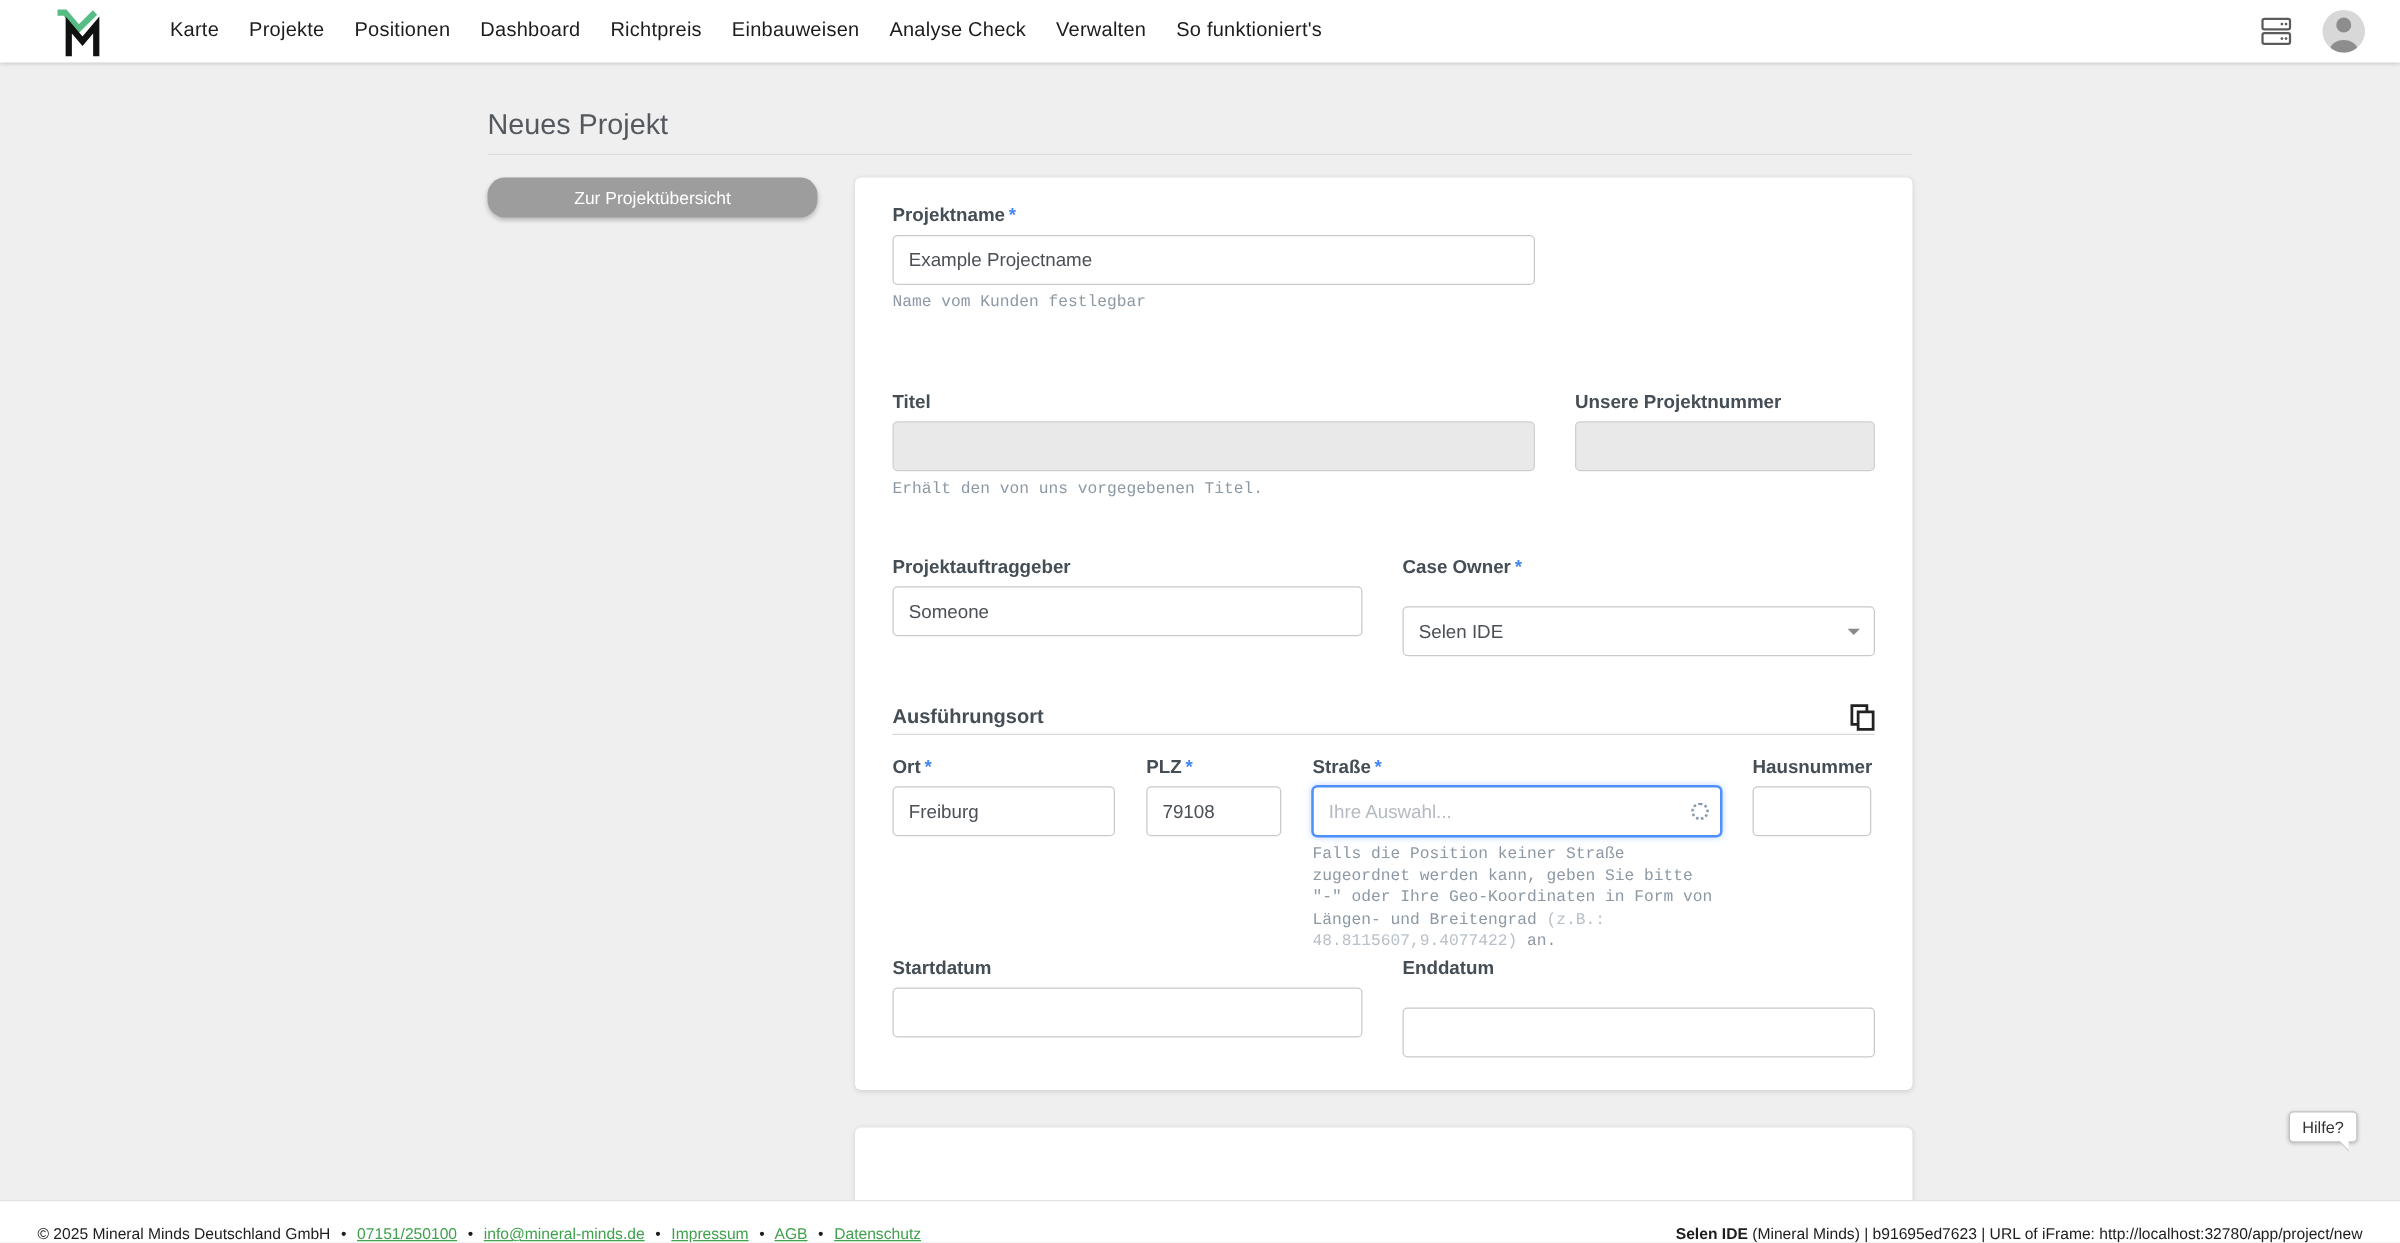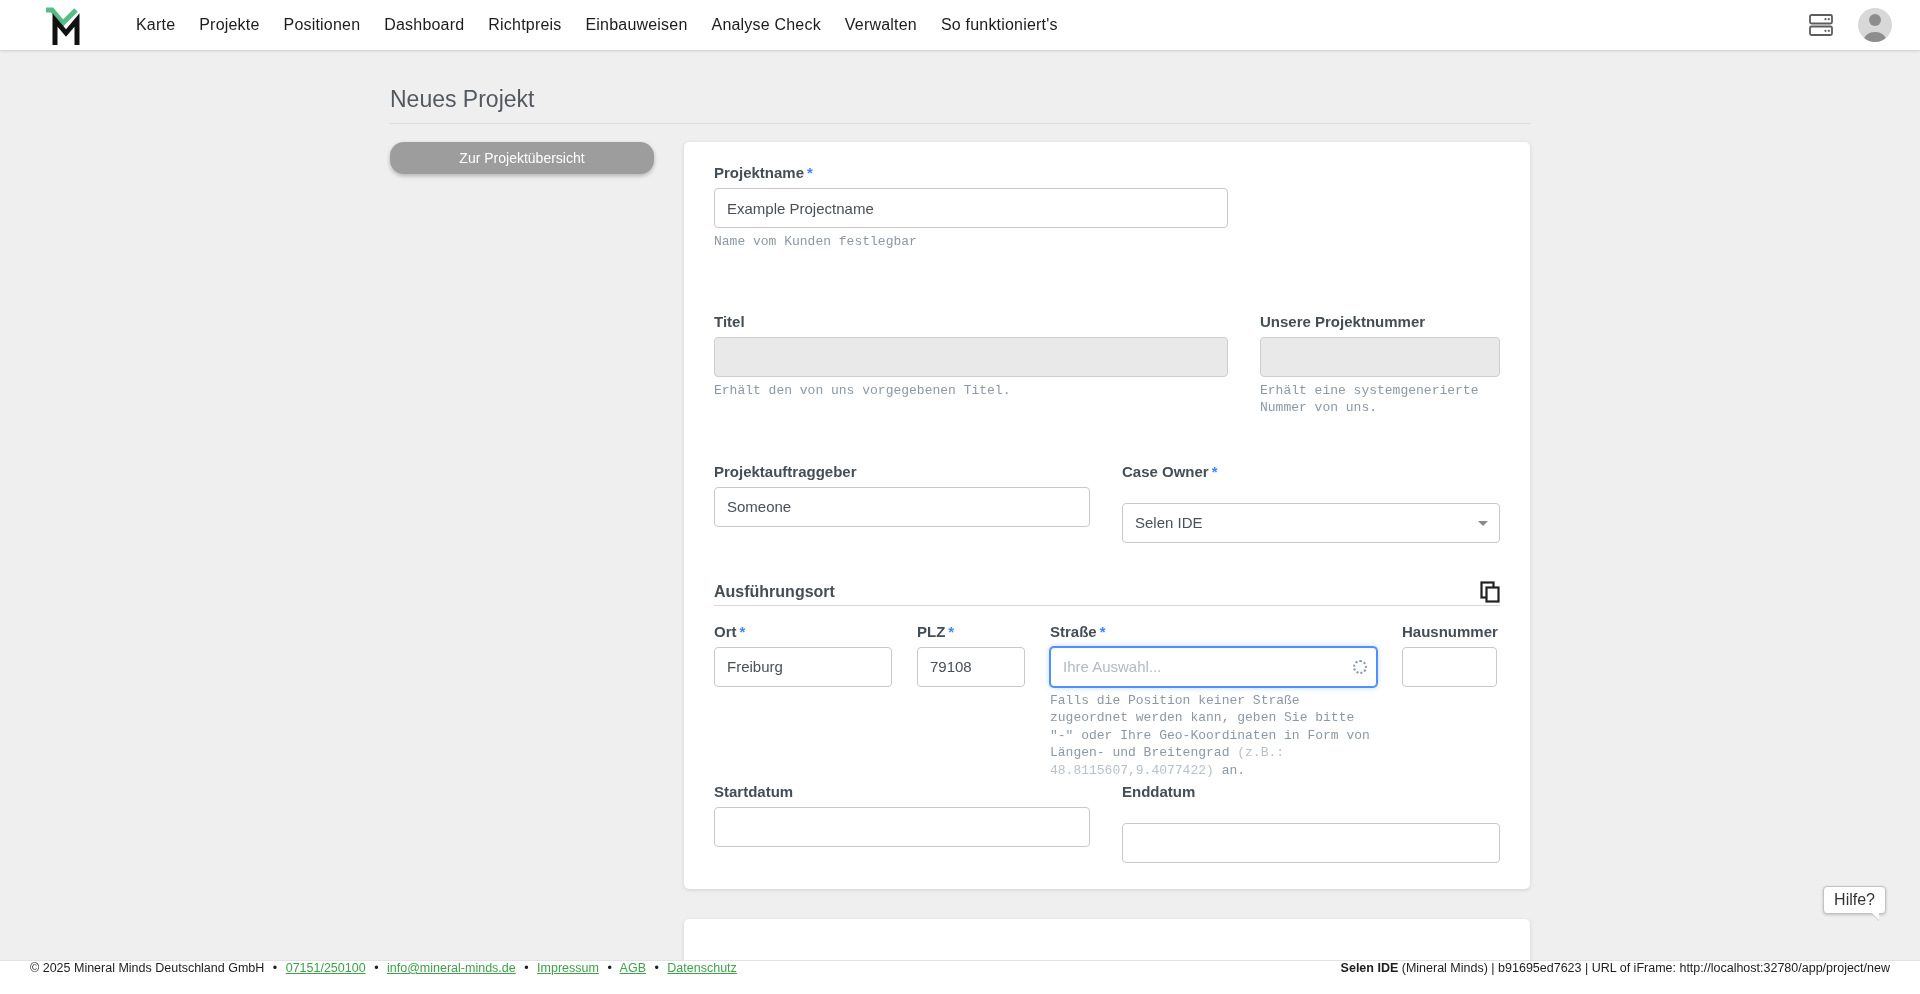--- a/index.html
+++ b/index.html
@@ -107,35 +107,35 @@
     border:2px dotted #8396aa;
   }
   .str-hint { width:327px; }
 
   .zeit-row { margin-bottom:0; }
 
   
   .help-bubble {
     position:absolute; right:34px; bottom:46px;
     background:#fff; border:1px solid #c3c3c3; border-radius:4px;
-    padding:4px 10px; font-size:16px; color:#333; cursor:pointer;
+    padding:4px 10px; font-size:13px; color:#333; cursor:pointer;
     box-shadow:0 1px 3px rgba(0,0,0,.2);
   }
   .help-bubble::after {
     content:""; position:absolute; right:6px; bottom:-7px;
     width:0; height:0;
     border-left:8px solid transparent;
     border-top:8px solid #fff;
     filter:drop-shadow(0 1px 0 #c3c3c3);
   }
 
   
   .footer {
     flex:0 0 34px; background:#fff; border-top:1px solid #e2e2e2;
-    display:flex; align-items:flex-start; justify-content:space-between;
+    display:flex; align-items:flex-end; justify-content:space-between;
     padding:0 30px; font-size:12.5px; color:#1d1d1d; position:relative; z-index:5;
   }
   .footer a { color:#3fa14c; text-decoration:underline; cursor:pointer; }
   .footer .sep { margin:0 5px; color:#1d1d1d; }
   .footer-right { color:#1d1d1d; }
   .footer-right .bold { font-weight:700; }
 </style>
 </head>
 <body>
 
@@ -196,21 +196,20 @@
 
         <div class="form-row row-2">
           <div class="fg col-main">
             <label>Titel</label>
             <input class="input disabled" type="text" disabled="" value="" style="">
             <div class="hint">Erhält den von uns vorgegebenen Titel.</div>
           </div>
           <div class="fg col-side">
             <label>Unsere Projektnummer</label>
             <input class="input disabled" type="text" disabled="" value="" style="">
-            <div class="hint">Erhält eine systemgenerierte Nummer von uns.</div>
           </div>
         </div>
 
         <div class="form-row row-3">
           <div class="fg col-half-l">
             <label>Projektauftraggeber</label>
             <input class="input" type="text" value="Someone" style="">
           </div>
           <div class="fg col-half-r">
             <label><span>Case Owner</span><span class="req">*</span></label>

